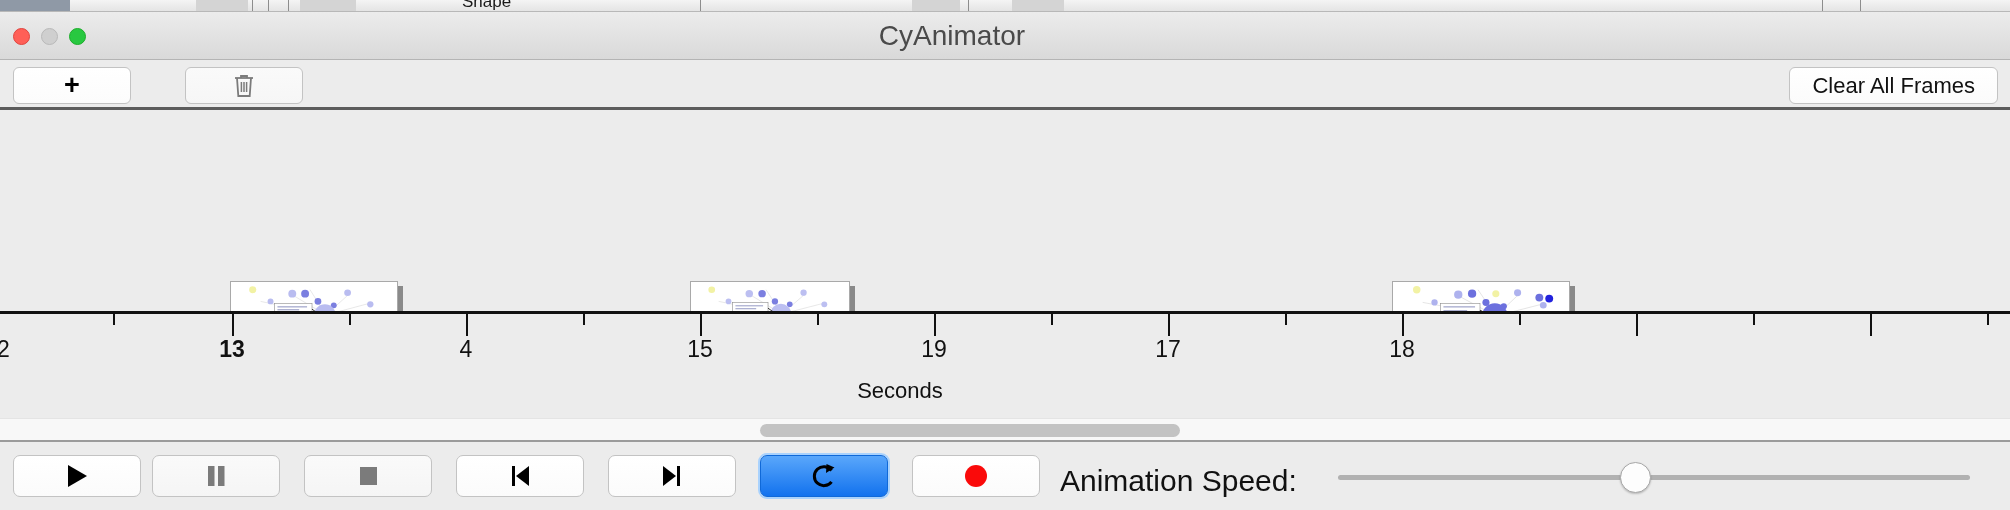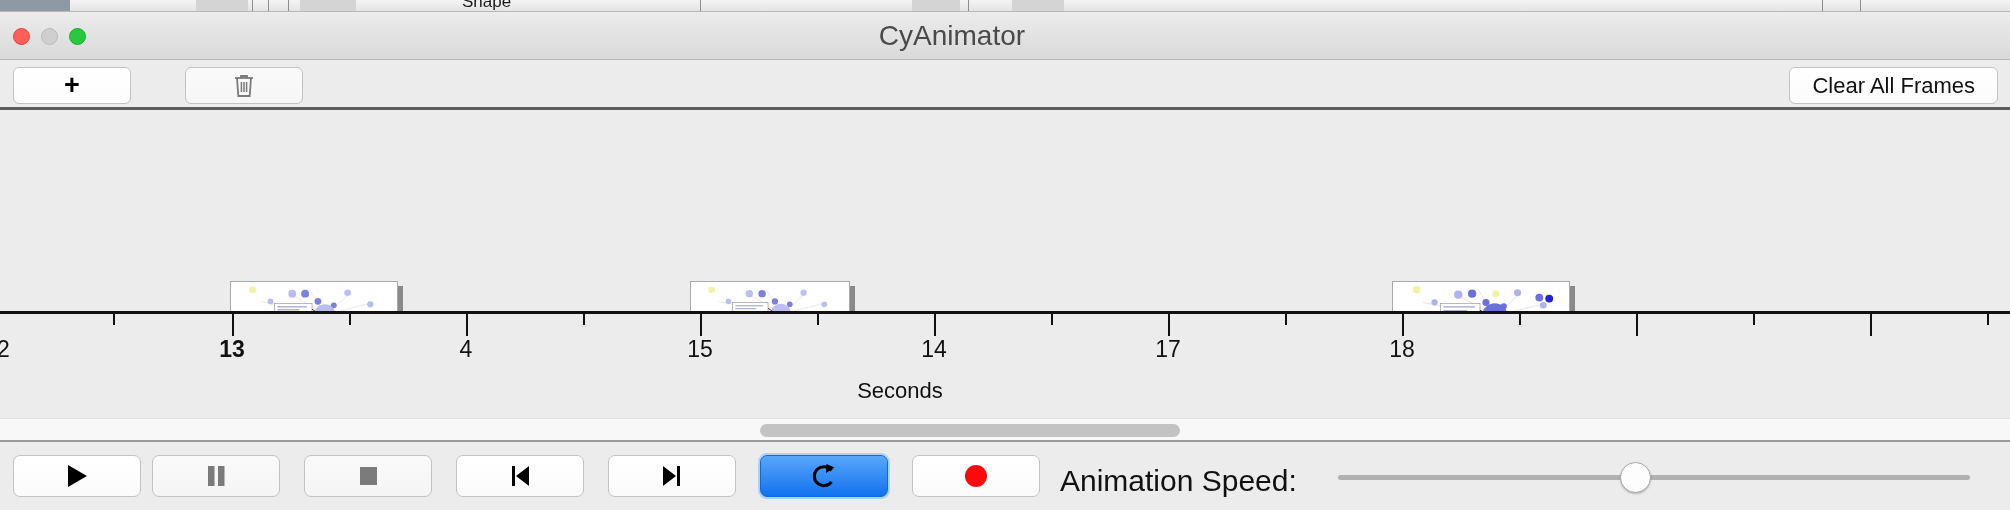--- a/index.html
+++ b/index.html
@@ -364,21 +364,21 @@
         <div class="tick major" style="left: 232px;"></div>
         <div class="ticklabel" style="left: 232px; font-weight: bold;">13</div>
         <div class="tick minor" style="left: 349px;"></div>
         <div class="tick major" style="left: 466px;"></div>
         <div class="ticklabel" style="left: 466px;">4</div>
         <div class="tick minor" style="left: 583px;"></div>
         <div class="tick major" style="left: 700px;"></div>
         <div class="ticklabel" style="left: 700px; text-align: center;">15</div>
         <div class="tick minor" style="left: 817px;"></div>
         <div class="tick major" style="left: 934px;"></div>
-        <div class="ticklabel" style="left: 934px;">14</div>
+        <div class="ticklabel" style="left: 934px;">19</div>
         <div class="tick minor" style="left: 1051px;"></div>
         <div class="tick major" style="left: 1168px;"></div>
         <div class="ticklabel" style="left: 1168px;">17</div>
         <div class="tick minor" style="left: 1285px;"></div>
         <div class="tick major" style="left: 1402px;"></div>
         <div class="ticklabel" style="left: 1402px;">18</div>
         <div class="tick minor" style="left: 1519px;"></div>
         <div class="tick major" style="left: 1636px;"></div>
         <div class="tick minor" style="left: 1753px;"></div>
         <div class="tick major" style="left: 1870px;"></div>

